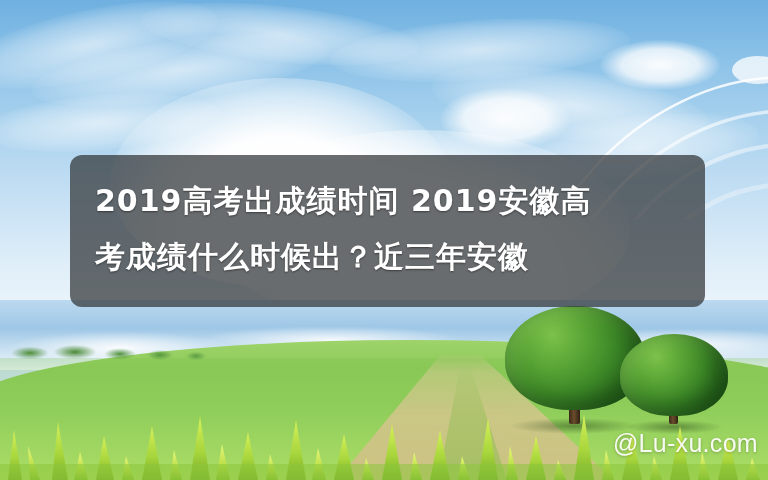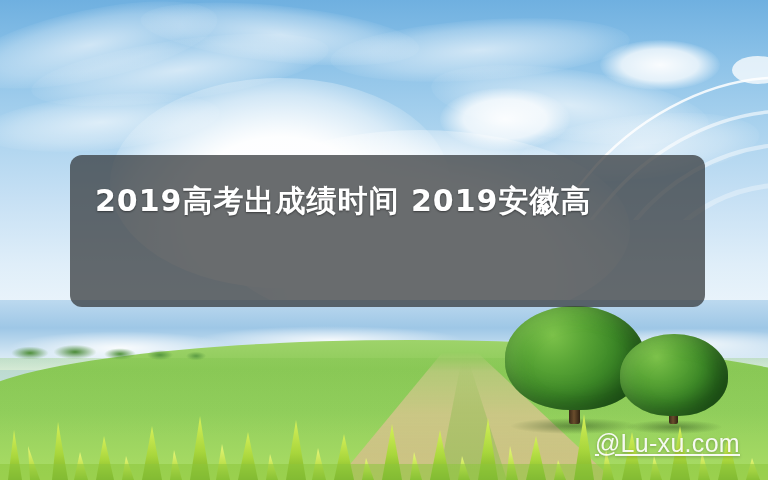--- a/index.html
+++ b/index.html
@@ -122,27 +122,26 @@
     letter-spacing:1px;
     line-height:56px;
     padding-left:25px;
     text-shadow:0 1px 2px rgba(0,0,0,.45);
     white-space:nowrap;
   }
   .banner .line.first{padding-top:18px;}
 
   
   .watermark{
-    position:absolute;right:28px;bottom:22px;
+    position:absolute;right:10px;bottom:22px;
     color:rgba(255,255,255,.92);
     font-family:"Liberation Sans",sans-serif;
     font-size:25px;font-weight:400;letter-spacing:.3px;
     text-shadow:0 1px 3px rgba(0,0,0,.25);
     white-space:nowrap;
-    text-decoration:underline;
   }
 </style>
 </head>
 <body>
 
 <div id="stage">
 
   <div class="sky"></div>
 
   <div class="wisp" style="left:-40px;top:10px;width:260px;height:70px;transform:rotate(-12deg);"></div>
@@ -237,17 +236,18 @@
           <path d="M718,74 L728,30 L738,74 Z" fill="url(#bg1)"></path>
           <path d="M746,74 L752,52 L760,74 Z" fill="url(#bg2)"></path>
           <rect x="0" y="58" width="768" height="16" fill="#8cc63c" opacity="0.55"></rect>
         </g>
       </svg>
     </div>
   </div>
 
   <div class="banner">
     <div class="line first">2019高考出成绩时间 2019安徽高</div>
+    <div class="line">考成绩什么时候出？近三年安徽</div>
   </div>
 
   <div class="watermark">@Lu-xu.com</div>
 
 </div>
 
 </body></html>

